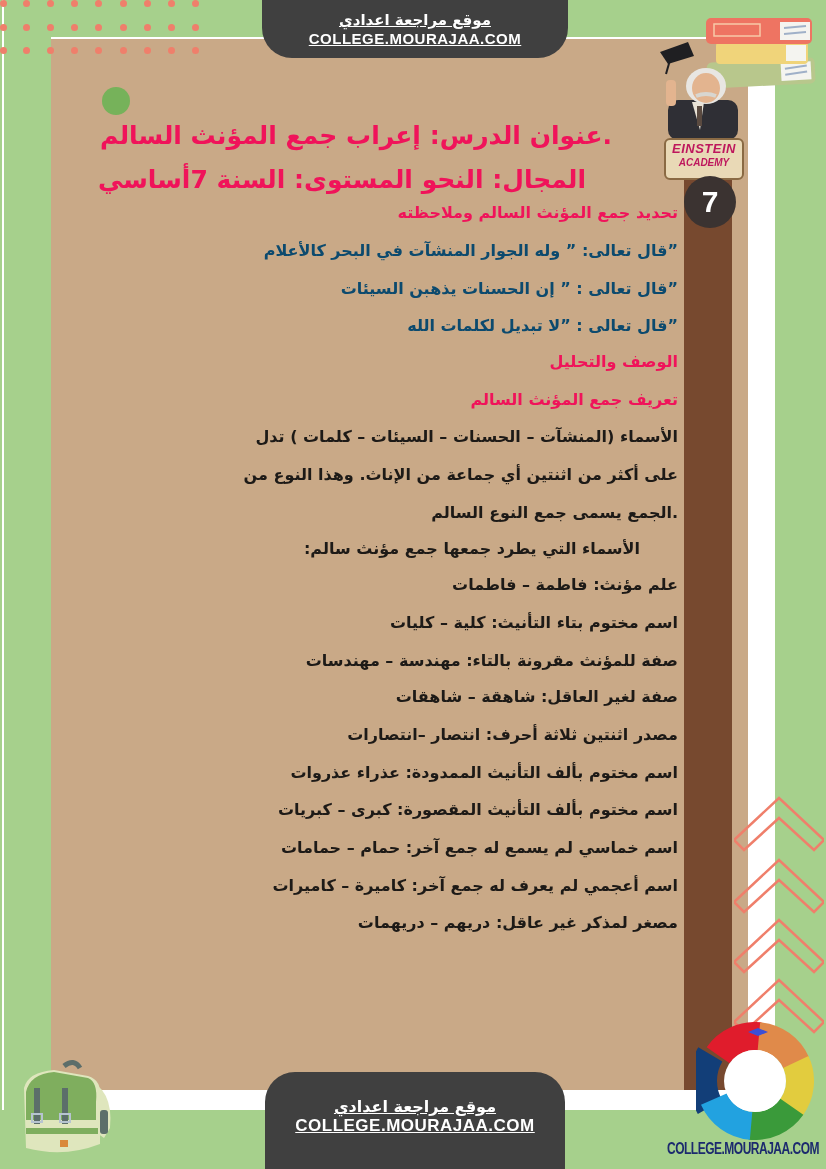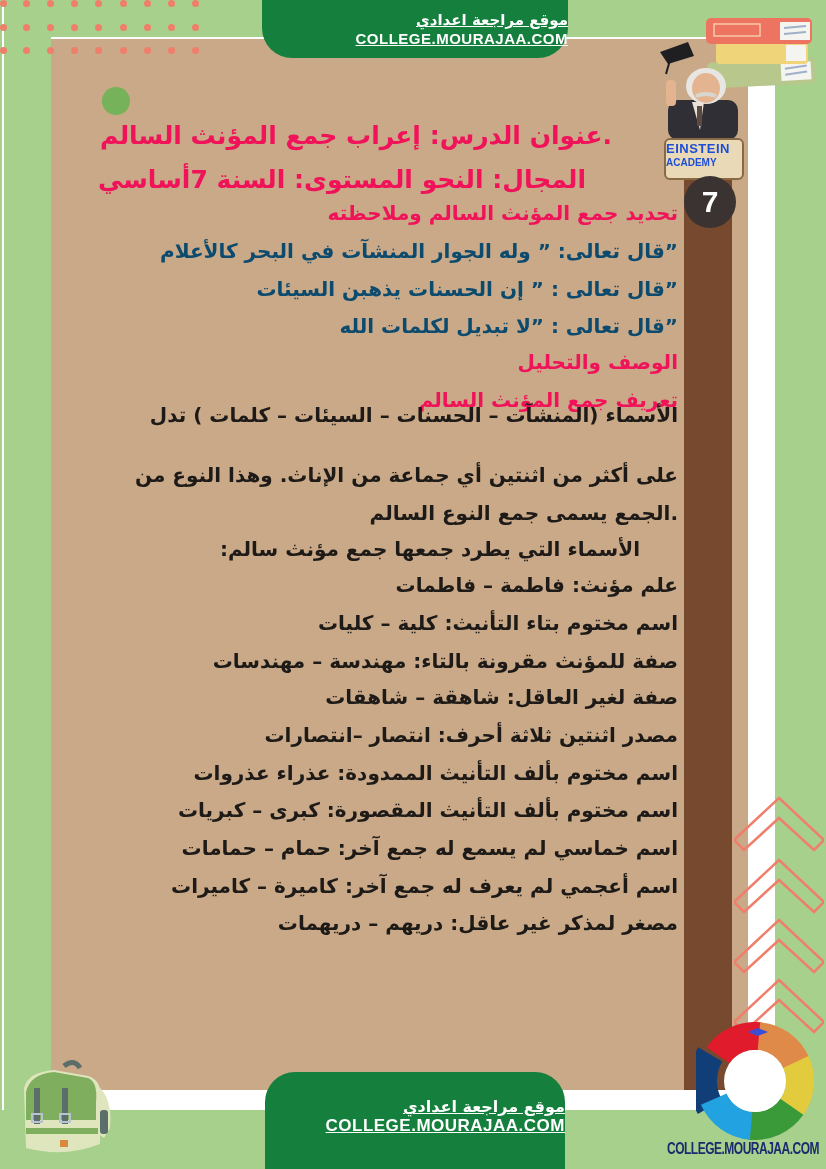--- a/index.html
+++ b/index.html
@@ -10,41 +10,41 @@
   #white-frame { left:51px; top:37px; width:724px; height:1073px; background:#ffffff; }
   #green-left { left:4px; top:37px; width:47px; height:1073px; background:#a6d08c; }
   #tan-page { left:51px; top:39px; width:697px; height:1051px; background:#c9a987; }
   #brown-col { left:684px; top:160px; width:48px; height:930px; background:#77492f; }
   #green-right { left:775px; top:0; width:51px; height:1169px; background:#a6d08c; }
   #green-bottom { left:0; top:1110px; width:826px; height:59px; background:#a6d08c; }
   #green-top { left:0; top:0; width:775px; height:37px; background:#a6d08c; }
   .dot { position:absolute; width:7px; height:7px; border-radius:50%; background:#ef7f6b; }
 
   
-  .tab { position:absolute; background:#15803d; text-align:right; color:#fff; }
+  .tab { position:absolute; background:#404040; text-align:center; color:#fff; }
   #top-tab { left:262px; top:0; width:306px; height:58px; border-radius:0 0 30px 30px; }
   #bottom-tab { left:265px; top:1072px; width:300px; height:97px; border-radius:30px 30px 0 0; }
   .tab .ar { font-size:15px; font-weight:bold; text-decoration:underline; line-height:18px; direction:rtl; }
   .tab .en { font-size:15px; font-weight:bold; text-decoration:underline; letter-spacing:0.5px; line-height:20px; font-family:"Liberation Sans", sans-serif; }
   #top-tab .ar { margin-top:11px; }
   #bottom-tab .ar { margin-top:26px; font-size:16px; }
   #bottom-tab .en { font-size:17px; }
-  .line { position:absolute; right:148px; white-space:nowrap; font-weight:bold; font-size:20px; line-height:30px; direction:rtl; }
+  .line { position:absolute; right:148px; white-space:nowrap; font-weight:bold; font-size:16px; line-height:30px; direction:rtl; }
   .pink { color:#f0135a; }
   .green { color:#0c4a6e; }
   .dark { color:#1d1a17; }
   .title { font-size:25px;margin-top:35px; }
   #green-bullet { left:102px; top:87px; width:28px; height:28px; border-radius:50%; background:#76b25a; }
 
   
   #num-badge { left:684px; top:176px; width:52px; height:52px; border-radius:50%; background:#3b3331; color:#fff; font-size:30px; font-weight:bold; text-align:center; line-height:52px; font-family:"Liberation Sans", sans-serif; }
 
   
   #einstein { left:660px; top:40px; width:80px; height:100px; }
-  #academy-plaque { left:664px; top:138px; width:76px; height:38px; background:#e9d9b6; border:2px solid #8a6a44; border-radius:6px; text-align:left; color:#1d4ed8; font-family:"Liberation Sans", sans-serif; font-weight:bold; }
+  #academy-plaque { left:664px; top:138px; width:76px; height:38px; background:#e9d9b6; border:2px solid #8a6a44; border-radius:6px; text-align:center; color:#be185d; font-family:"Liberation Sans", sans-serif; font-weight:bold;font-style:italic; }
   #academy-plaque .l1 { font-size:13px; line-height:17px; letter-spacing:0.5px; }
   #academy-plaque .l2 { font-size:10px; line-height:11px; }
 
   
   #books { left:700px; top:12px; width:126px; height:85px; }
 
   
   #chevrons { left:734px; top:790px; width:90px; height:250px; }
 
   
@@ -138,21 +138,21 @@
 <div class="abs" id="green-bullet"></div>
 <div class="line pink title" style="top:86px; right:214px;">.عنوان الدرس: إعراب جمع المؤنث السالم</div>
 <div class="line pink title" style="top:130px; right:240px;">المجال: النحو المستوى: السنة 7أساسي</div>
 
 <div class="line pink" style="top:198px;">تحديد جمع المؤنث السالم وملاحظته</div>
 <div class="line green" style="top:236px;">”قال تعالى: ” وله الجوار المنشآت في البحر كالأعلام</div>
 <div class="line green" style="top:274px;">”قال تعالى : ” إن الحسنات يذهبن السيئات</div>
 <div class="line green" style="top:311px;">”قال تعالى : ”لا تبديل لكلمات الله</div>
 <div class="line pink" style="top:347px;">الوصف والتحليل</div>
 <div class="line pink" style="top:385px;">تعريف جمع المؤنث السالم</div>
-<div class="line dark" style="top:400px;">الأسماء (المنشآت – الحسنات – السيئات – كلمات ) تدل</div>
+<div class="line dark" style="top:422px;">الأسماء (المنشآت – الحسنات – السيئات – كلمات ) تدل</div>
 <div class="line dark" style="top:460px;">على أكثر من اثنتين أي جماعة من الإناث. وهذا النوع من</div>
 <div class="line dark" style="top:498px;">.الجمع يسمى جمع النوع السالم</div>
 <div class="line dark" style="top:534px; right:186px;">الأسماء التي يطرد جمعها جمع مؤنث سالم:</div>
 <div class="line dark" style="top:570px;">علم مؤنث: فاطمة – فاطمات</div>
 <div class="line dark" style="top:608px;">اسم مختوم بتاء التأنيث: كلية – كليات</div>
 <div class="line dark" style="top:646px;margin-left:32px;">صفة للمؤنث مقرونة بالتاء: مهندسة – مهندسات</div>
 <div class="line dark" style="top:682px;">صفة لغير العاقل: شاهقة – شاهقات</div>
 <div class="line dark" style="top:720px;">مصدر اثنتين ثلاثة أحرف: انتصار –انتصارات</div>
 <div class="line dark" style="top:758px;">اسم مختوم بألف التأنيث الممدودة: عذراء عذروات</div>
 <div class="line dark" style="top:795px;">اسم مختوم بألف التأنيث المقصورة: كبرى – كبريات</div>

